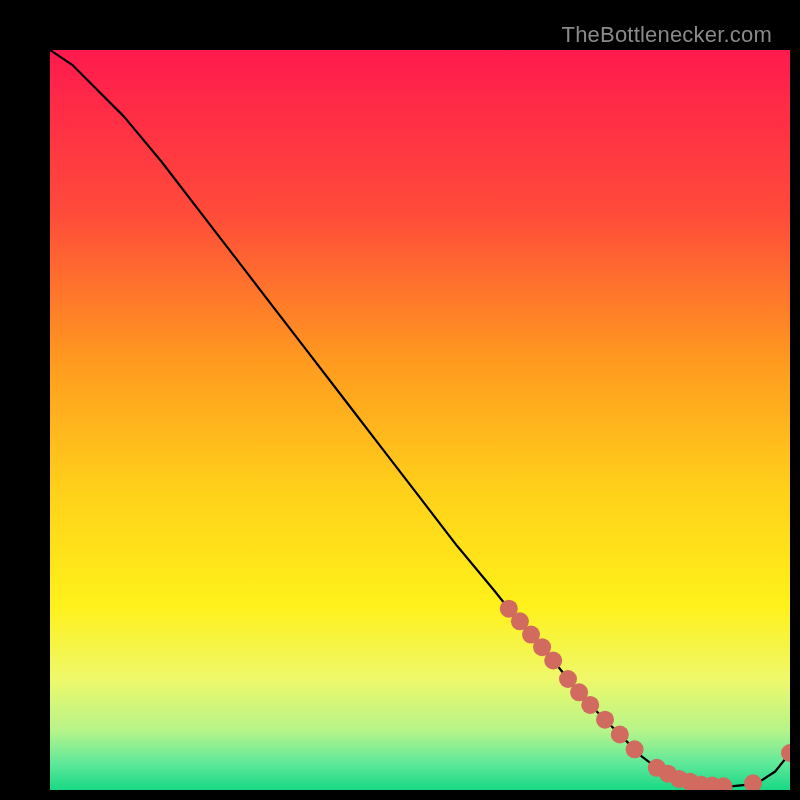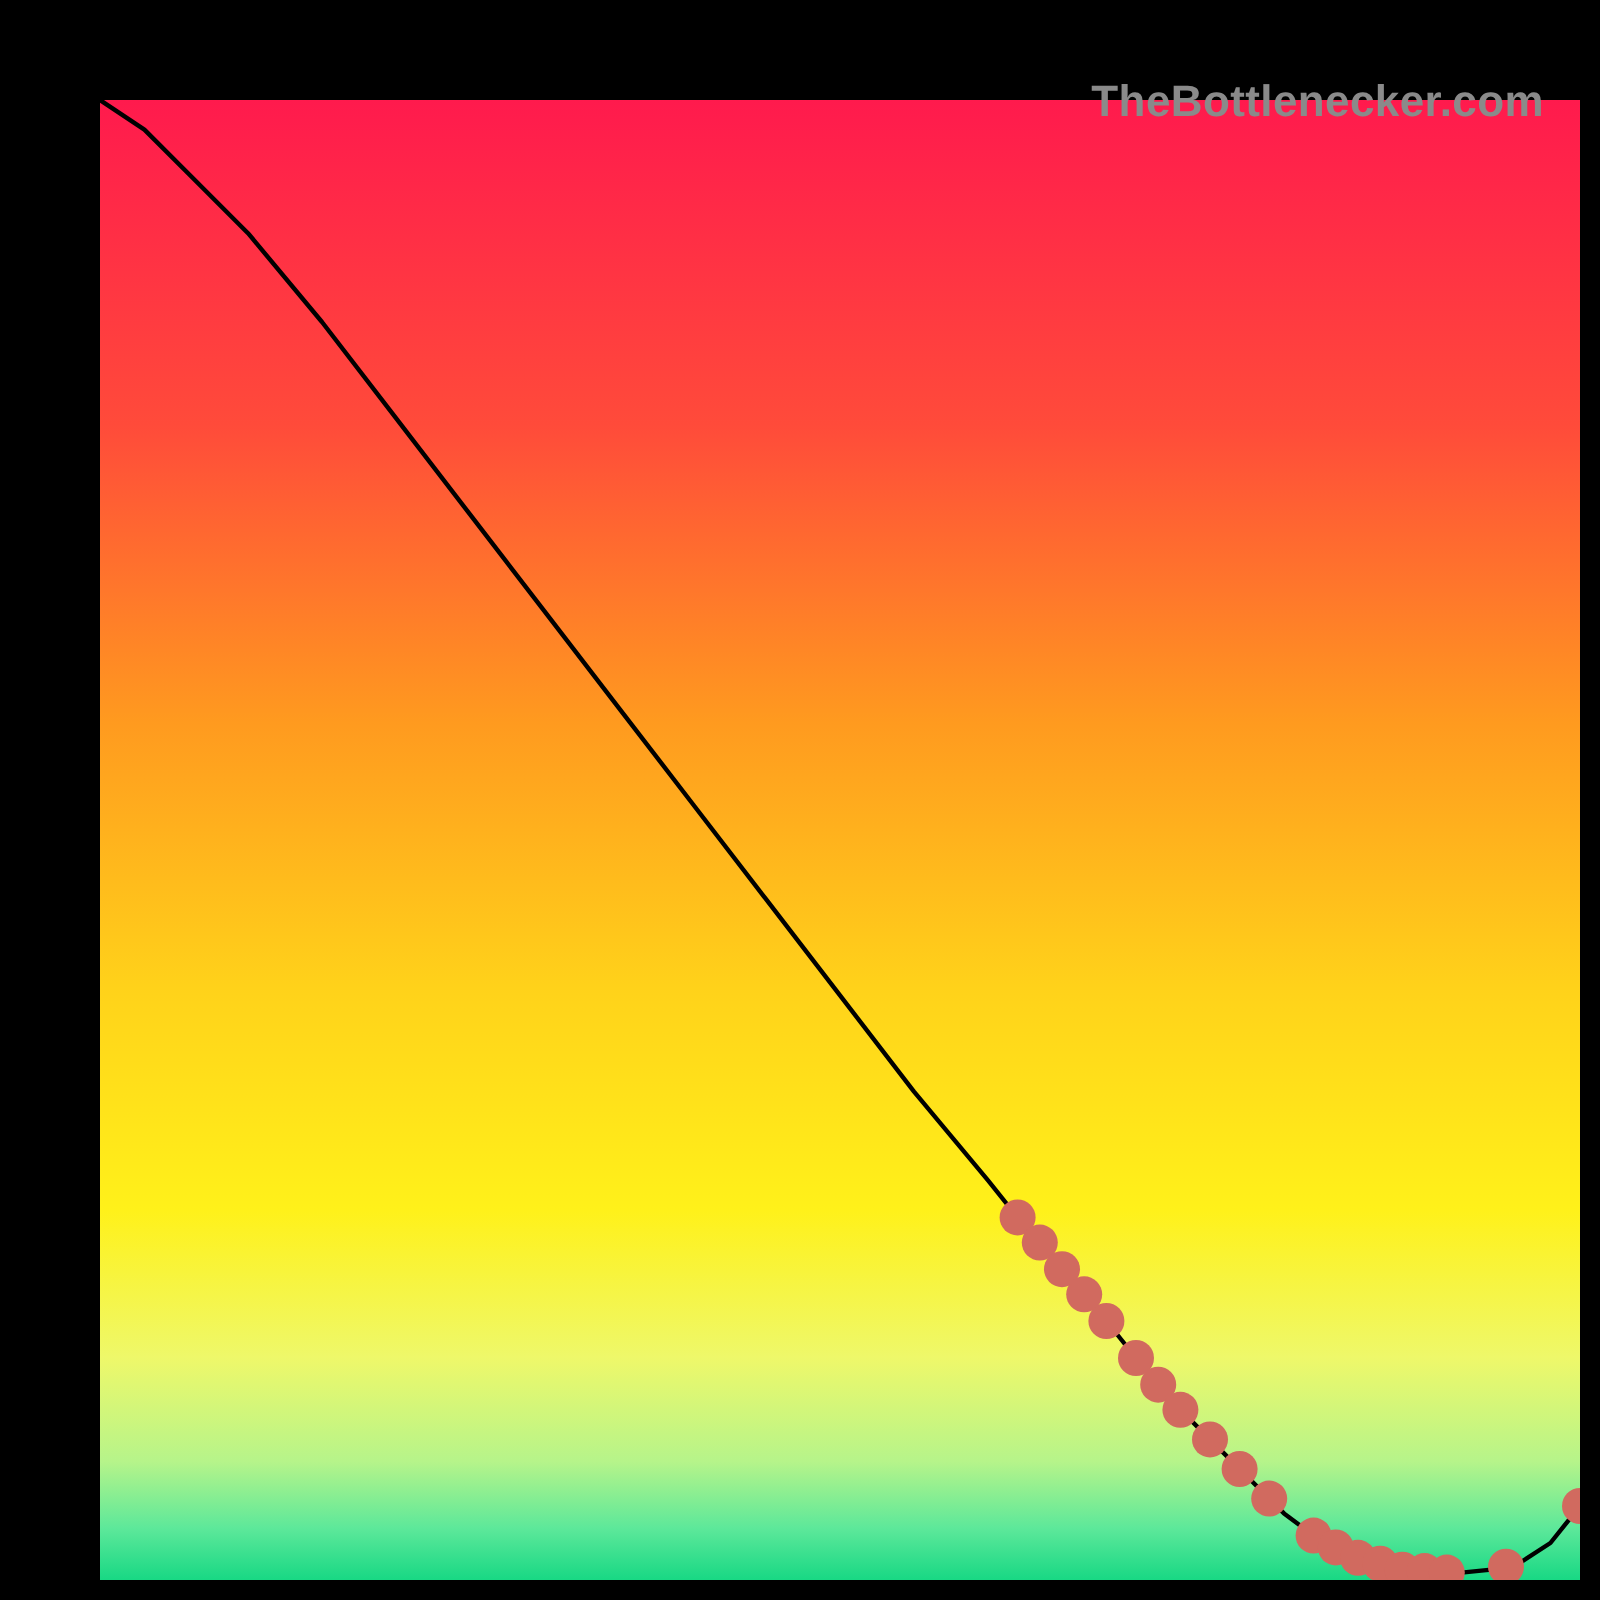--- a/index.html
+++ b/index.html
@@ -12,25 +12,24 @@
     height: 760px;
     background: #000;
   }
   .watermark {
     position: absolute;
     top: 2px;
     right: 8px;
     font-family: Arial, Helvetica, sans-serif;
     font-size: 22px;
     color: #8a8a8a;
-    font-weight: 700;
+    font-weight: 400;
     letter-spacing: 0.2px;
     z-index: 5;
     user-select: none;
-    margin-top: 16px;
   }
   .plot {
     position: absolute;
     left: 30px;
     top: 30px;
     width: 740px;
     height: 740px;
   }
   svg { display: block; }
 </style>

